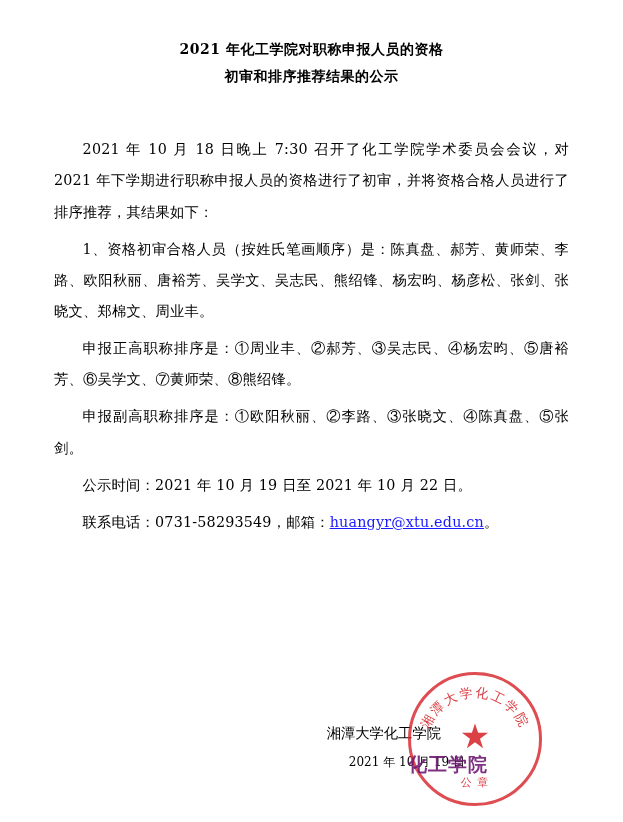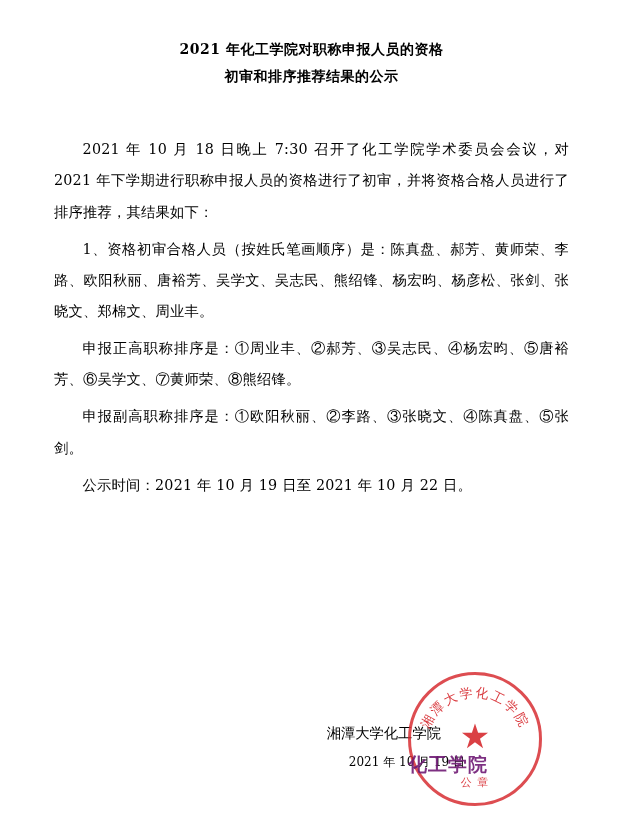--- a/index.html
+++ b/index.html
@@ -147,20 +147,21 @@
     <span class="title-line">2021 年化工学院对职称申报人员的资格</span>
     <span class="title-line">初审和排序推荐结果的公示</span>
   </div>
 
   <div class="body-block">
     <p class="para indent2">2021 年 10 月 18 日晚上 7:30 召开了化工学院学术委员会会议，对 2021 年下学期进行职称申报人员的资格进行了初审，并将资格合格人员进行了排序推荐，其结果如下：</p>
     <p class="para indent2 bold">1、资格初审合格人员（按姓氏笔画顺序）是：陈真盘、郝芳、黄师荣、李路、欧阳秋丽、唐裕芳、吴学文、吴志民、熊绍锋、杨宏昀、杨彦松、张剑、张晓文、郑棉文、周业丰。</p>
     <p class="para indent2">申报正高职称排序是：①周业丰、②郝芳、③吴志民、④杨宏昀、⑤唐裕芳、⑥吴学文、⑦黄师荣、⑧熊绍锋。</p>
     <p class="para indent2">申报副高职称排序是：①欧阳秋丽、②李路、③张晓文、④陈真盘、⑤张剑。</p>
     <p class="para indent2">公示时间：2021 年 10 月 19 日至 2021 年 10 月 22 日。</p>
+    <p class="para indent2"><span>联系电话：0731-58293549，邮箱：</span><a class="link" href="#">huangyr@xtu.edu.cn</a><span>。</span></p>
   </div>
 
   <div class="sign-area">
     <div class="sign-unit">湘潭大学化工学院</div>
     <div class="sign-date">2021 年 10 月 19 日</div>
   </div>
 
 </div>
 
 <div class="seal">

